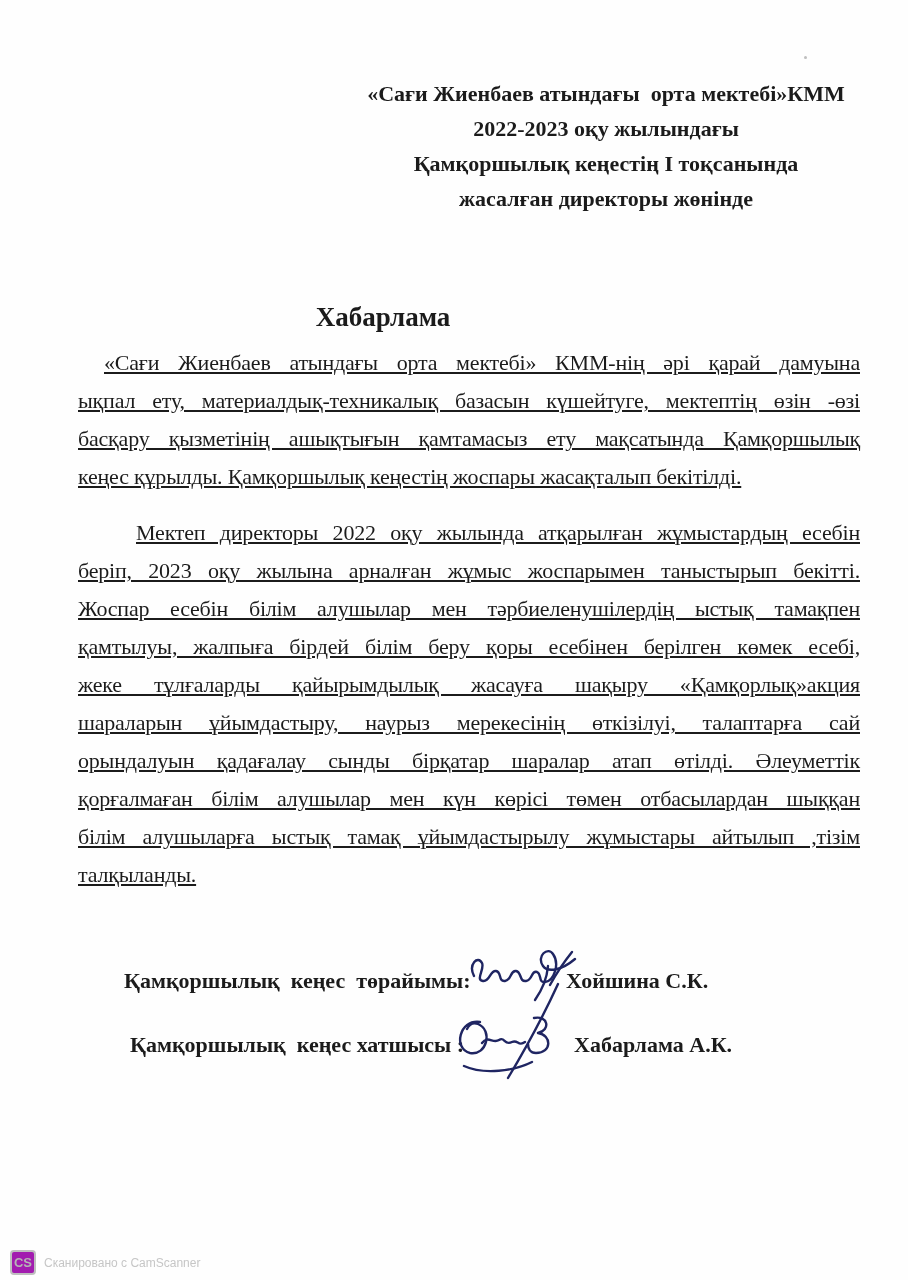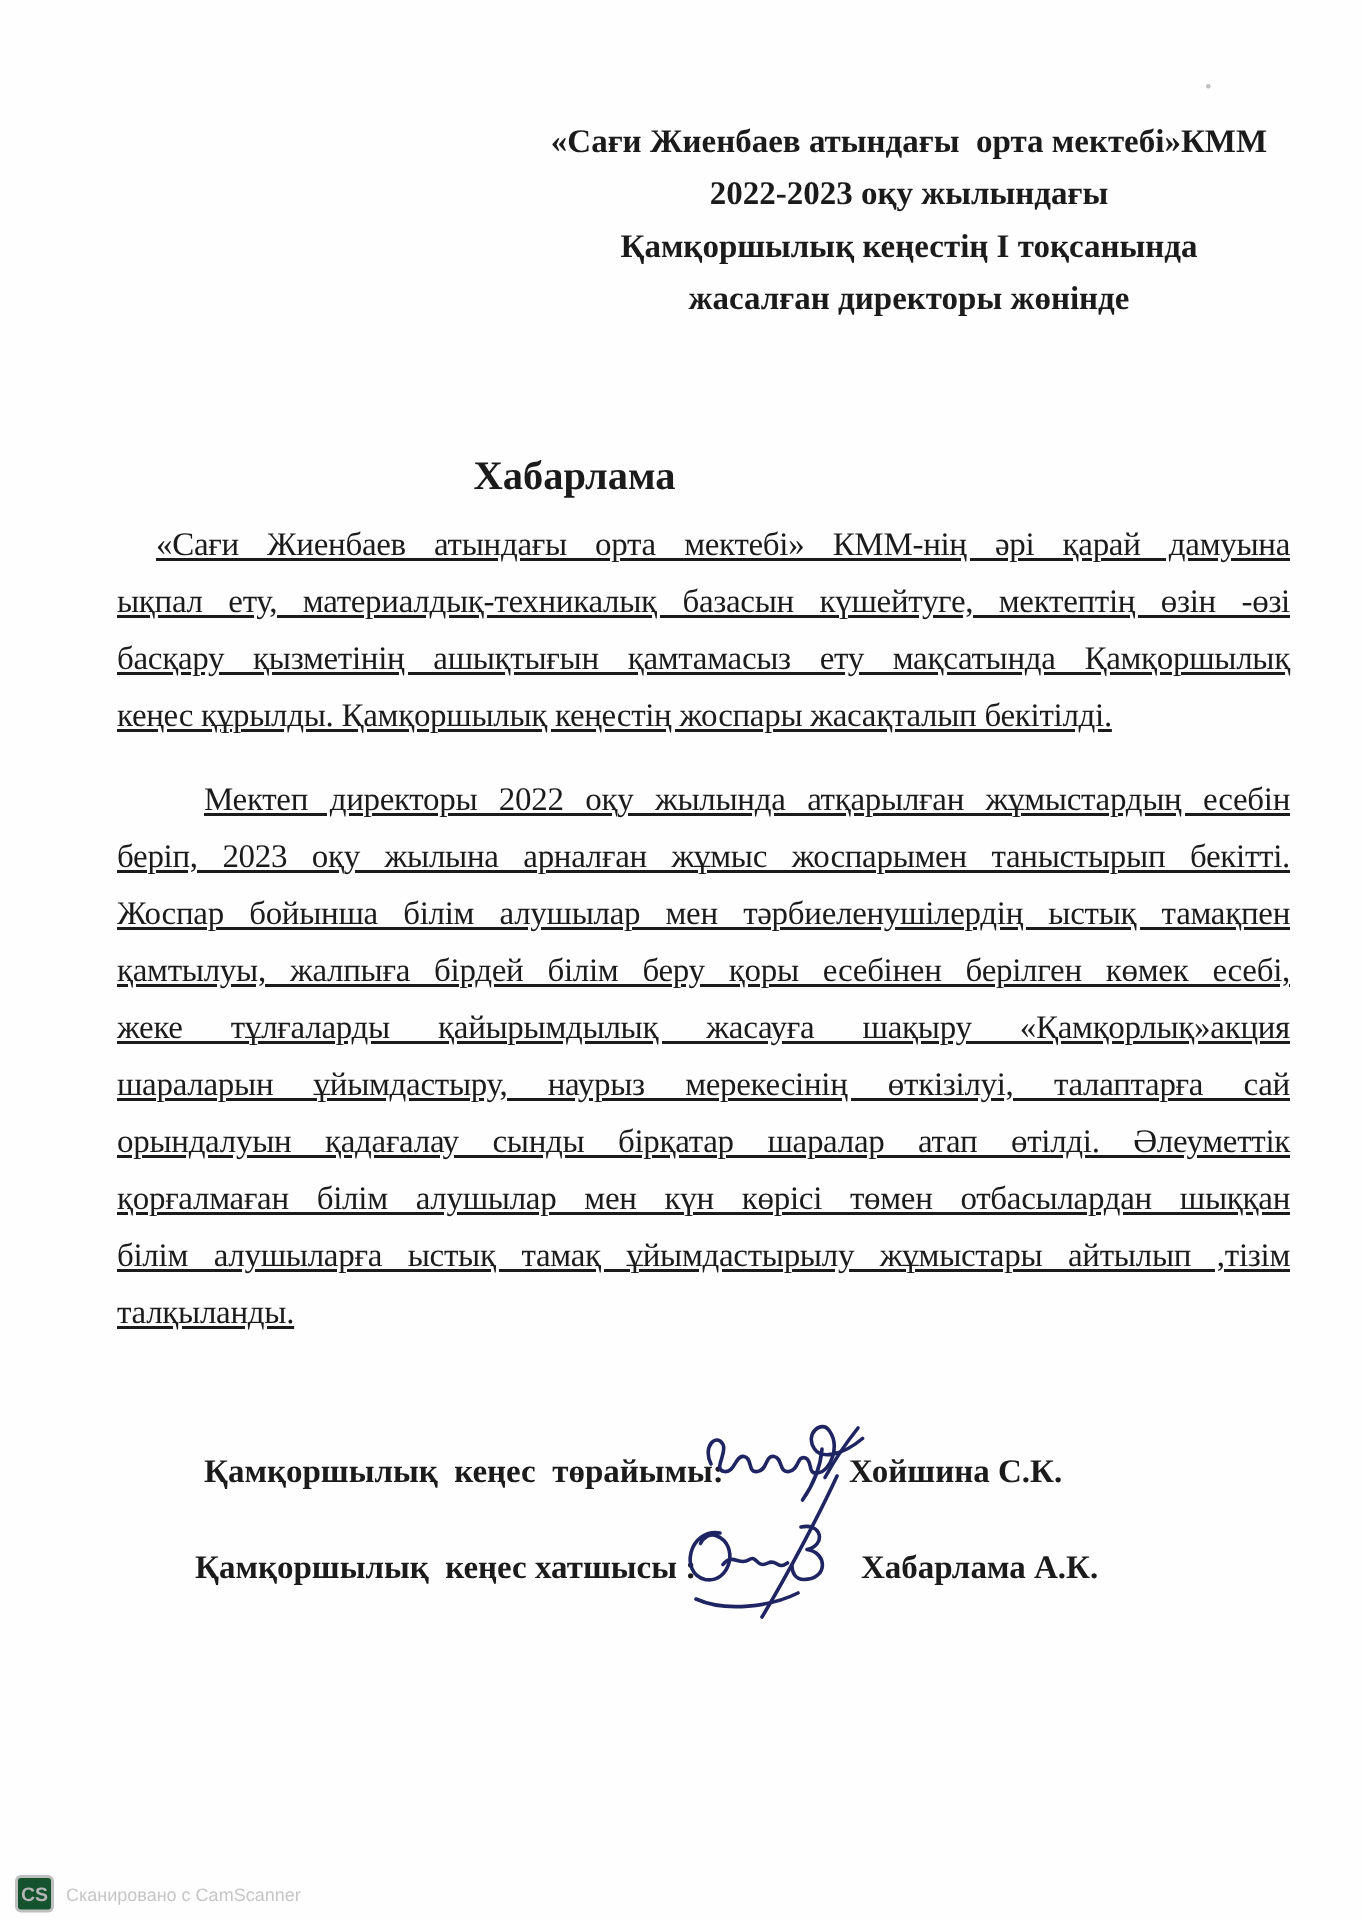--- a/index.html
+++ b/index.html
@@ -79,21 +79,21 @@
   .indent-lg { text-indent: 58px; }
 
   
   .sig-label, .sig-name {
     position: absolute;
     font-weight: bold;
     font-size: 22px;
     line-height: 30px;
     white-space: pre-wrap;
   }
-  .sig-label-1 { left: 136px; top: 966px; }
+  .sig-label-1 { left: 124px; top: 966px; }
   .sig-name-1  { left: 566px; top: 966px; }
   .sig-label-2 { left: 130px; top: 1030px; }
   .sig-name-2  { left: 574px; top: 1030px; }
 
   .sig-svg { position: absolute; }
   .sig-svg-1 { left: 462px; top: 940px; }
   .sig-svg-2 { left: 446px; top: 978px; }
   .sig-svg path {
     fill: none;
     stroke-width: 2.4;
@@ -114,21 +114,21 @@
     width: 22px;
     height: 21px;
     border: 2px solid #bfbfbf;
     border-radius: 4px;
     color: #b5b5b5;
     font-weight: bold;
     font-size: 13px;
     display: flex;
     align-items: center;
     justify-content: center;
-    background: #14532d;
+    background: #a21caf;
   }
   .cs-text {
     margin-left: 8px;
     color: #c6c6c6;
     font-size: 12px;
   }
 </style>
 </head>
 <body>
 
@@ -148,21 +148,21 @@
   <div class="body-text para-1">
     <div class="line jline indent-sm">«Сағи Жиенбаев атындағы орта мектебі» КММ-нің әрі қарай дамуына</div>
     <div class="line jline">ықпал ету, материалдық-техникалық базасын күшейтуге, мектептің өзін -өзі</div>
     <div class="line jline">басқару қызметінің ашықтығын қамтамасыз ету мақсатында Қамқоршылық</div>
     <div class="line nline">кеңес құрылды. Қамқоршылық кеңестің жоспары жасақталып бекітілді.</div>
   </div>
 
   <div class="body-text para-2">
     <div class="line jline indent-lg">Мектеп директоры 2022 оқу жылында атқарылған жұмыстардың есебін</div>
     <div class="line jline">беріп, 2023 оқу жылына арналған жұмыс жоспарымен таныстырып бекітті.</div>
-    <div class="line jline">Жоспар бойынша білім алушылар мен тәрбиеленушілердің ыстық тамақпен</div>
+    <div class="line jline">Жоспар есебін білім алушылар мен тәрбиеленушілердің ыстық тамақпен</div>
     <div class="line jline">қамтылуы,  жалпыға бірдей білім беру қоры есебінен берілген көмек есебі,</div>
     <div class="line jline">жеке тұлғаларды қайырымдылық жасауға шақыру «Қамқорлық»акция</div>
     <div class="line jline">шараларын ұйымдастыру, наурыз мерекесінің өткізілуі, талаптарға сай</div>
     <div class="line jline">орындалуын қадағалау сынды бірқатар шаралар атап өтілді. Әлеуметтік</div>
     <div class="line jline">қорғалмаған білім алушылар мен күн көрісі төмен отбасылардан шыққан</div>
     <div class="line jline">білім алушыларға ыстық тамақ ұйымдастырылу жұмыстары айтылып ,тізім</div>
     <div class="line nline">талқыланды.</div>
   </div>
 
   <div>

